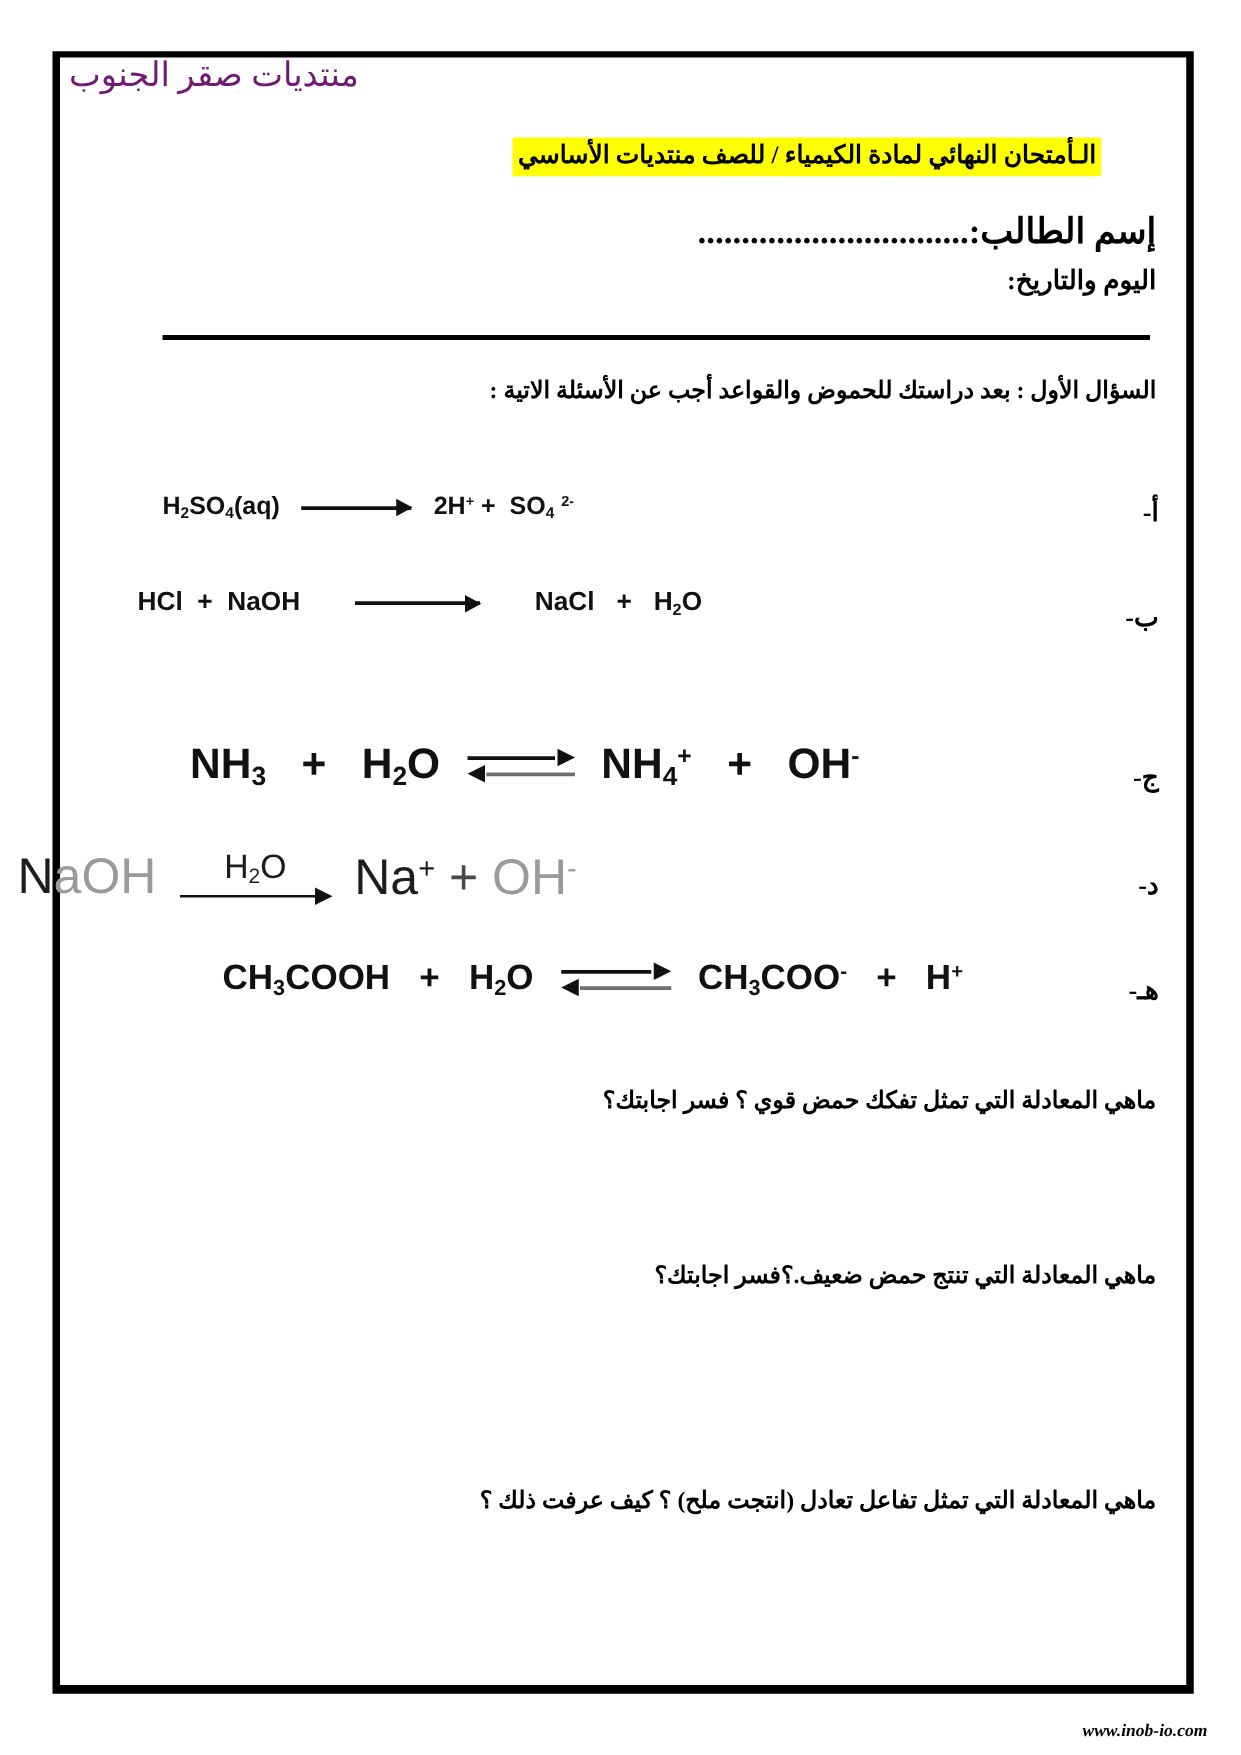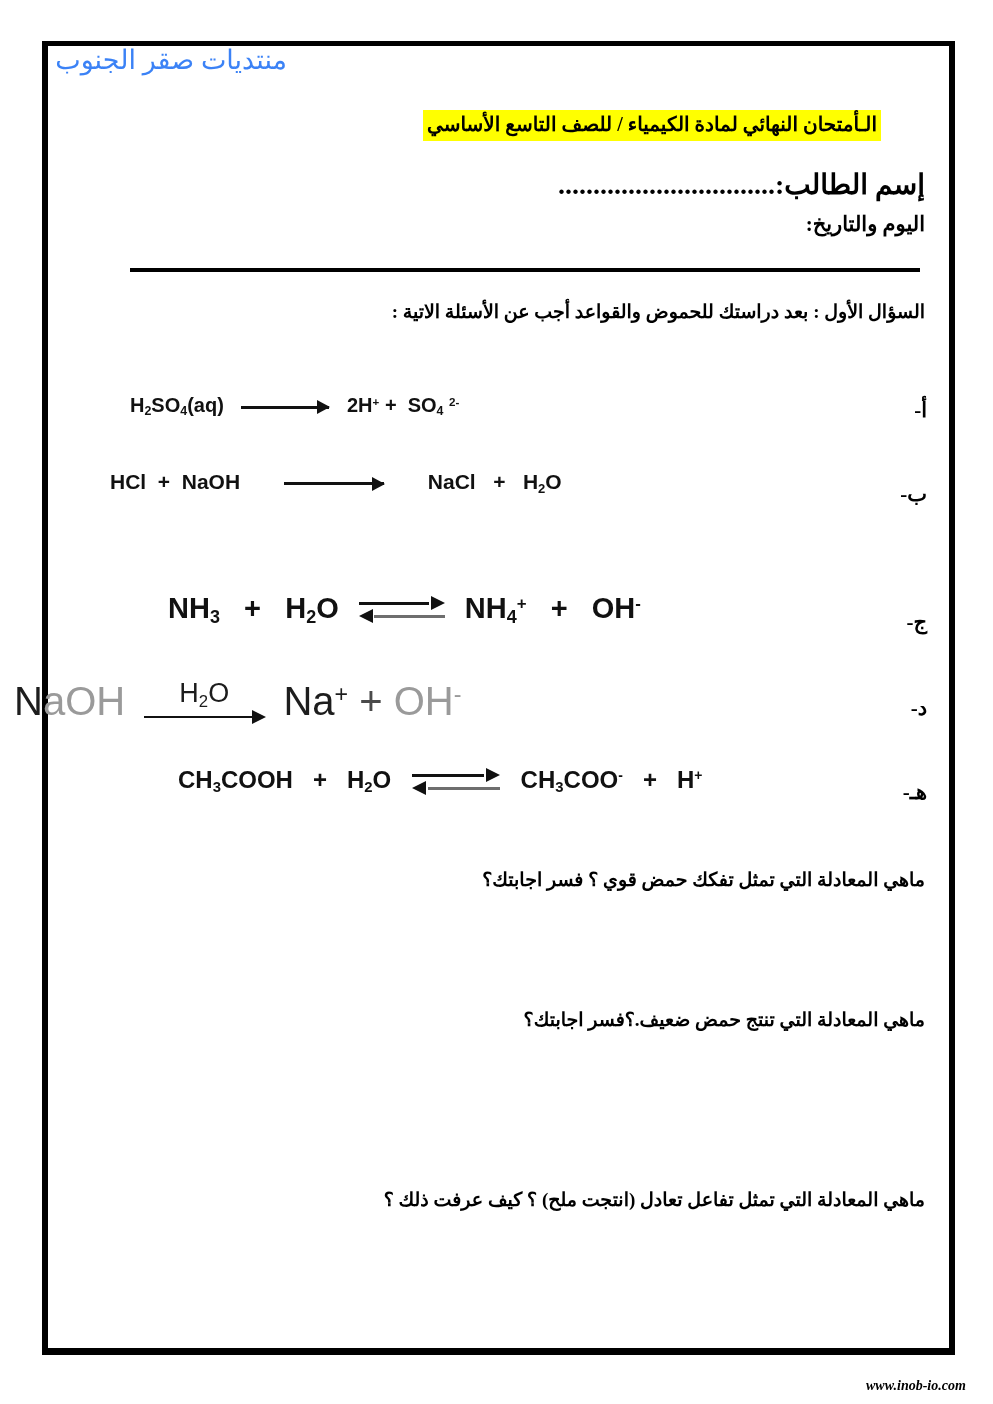--- a/index.html
+++ b/index.html
@@ -13,21 +13,21 @@
     position: relative;
     font-family: "Liberation Serif", "DejaVu Serif", serif;
     overflow: hidden;
   }
 
   
   #watermark {
     position: absolute;
     top: 44px;
     right: 706px;
-    color: #3b82f6;
+    color: #701a75;
     font-family: "Liberation Serif", "DejaVu Serif", serif;
     font-size: 27px;
     font-weight: 400;
     letter-spacing: 0.5px;
     white-space: nowrap;
     z-index: 6;
   }
 
   
   #page-frame {
@@ -268,21 +268,21 @@
 </style>
 </head>
 <body>
 
 <div id="watermark">منتديات صقر الجنوب</div>
 
 <div id="page-frame"></div>
 
 <div id="content">
 
-  <div class="abs" id="exam-title">الـأمتحان النهائي لمادة الكيمياء / للصف التاسع الأساسي</div>
+  <div class="abs" id="exam-title">الـأمتحان النهائي لمادة الكيمياء / للصف منتديات الأساسي</div>
 
   <div class="abs" id="student-name-row">
     <span>إسم الطالب:</span><span class="dots-inline">...............................</span>
   </div>
 
   <div class="abs" id="date-row">
     <span>اليوم والتاريخ:</span>
   </div>
 
   <div class="abs" id="header-rule"></div>
@@ -302,39 +302,39 @@
     <div class="eq-marker" style="top:12px;">ب-</div>
     <div class="eq-body" style="left:110px; top:0px; font-size:21px;">
       <span>HCl&nbsp; + &nbsp;NaOH</span>
       <span class="arrow-single" style="width:100px; margin:0 38px;"><span class="shaft"></span><span class="head"></span></span>
       <span>NaCl &nbsp; + &nbsp; H<sub>2</sub>O</span>
     </div>
   </div>
 
   <div class="eq-row" style="top:592px;">
     <div class="eq-marker" style="top:18px;">ج-</div>
-    <div class="eq-body" style="left:168px; top:0px; font-size:29px;">
+    <div class="eq-body" style="left:152px; top:0px; font-size:34px;">
       <span>NH<sub>3</sub> &nbsp; + &nbsp; H<sub>2</sub>O</span>
       <span class="arrow-equilibrium" style="width:86px; margin:0 12px;"><span class="top-shaft"></span><span class="top-head"></span><span class="bot-shaft"></span><span class="bot-head"></span></span>
       <span>NH<sub>4</sub><sup>+</sup> &nbsp; + &nbsp; OH<sup>-</sup></span>
     </div>
   </div>
 
   <div class="eq-row" style="top:672px;">
     <div class="eq-marker" style="top:24px;">د-</div>
     <div class="eq-body eq-faded" style="left:14px; top:-2px; font-size:40px;">
       <span><span class="dark">N</span>aOH</span>
       <span class="arrow-labeled" style="width:120px; margin:12px 8px;"><span class="over-label">H<sub>2</sub>O</span><span class="shaft"></span><span class="head"></span></span>
       <span><span class="dark">Na<sup>+</sup></span> <span style="color:#4a4a4a">+</span> OH<sup>-</sup></span>
     </div>
   </div>
 
   <div class="eq-row" style="top:766px;">
     <div class="eq-marker" style="top:14px;">هـ-</div>
-    <div class="eq-body" style="left:178px; top:0px; font-size:24px;">
+    <div class="eq-body" style="left:178px; top:0px; font-size:28px;">
       <span>CH<sub>3</sub>COOH &nbsp; + &nbsp; H<sub>2</sub>O</span>
       <span class="arrow-equilibrium" style="width:88px; margin:0 14px;"><span class="top-shaft"></span><span class="top-head"></span><span class="bot-shaft"></span><span class="bot-head"></span></span>
       <span>CH<sub>3</sub>COO<sup>-</sup> &nbsp; + &nbsp; H<sup>+</sup></span>
     </div>
   </div>
 
   <div class="sub-question" style="top:868px;">ماهي المعادلة التي تمثل تفكك حمض قوي ؟ فسر اجابتك؟</div>
   <div class="answer-line" style="top:965px;">...........................................................................................................................................................</div>
 
   <div class="sub-question" style="top:1008px;">ماهي المعادلة التي تنتج حمض ضعيف.؟فسر اجابتك؟</div>

